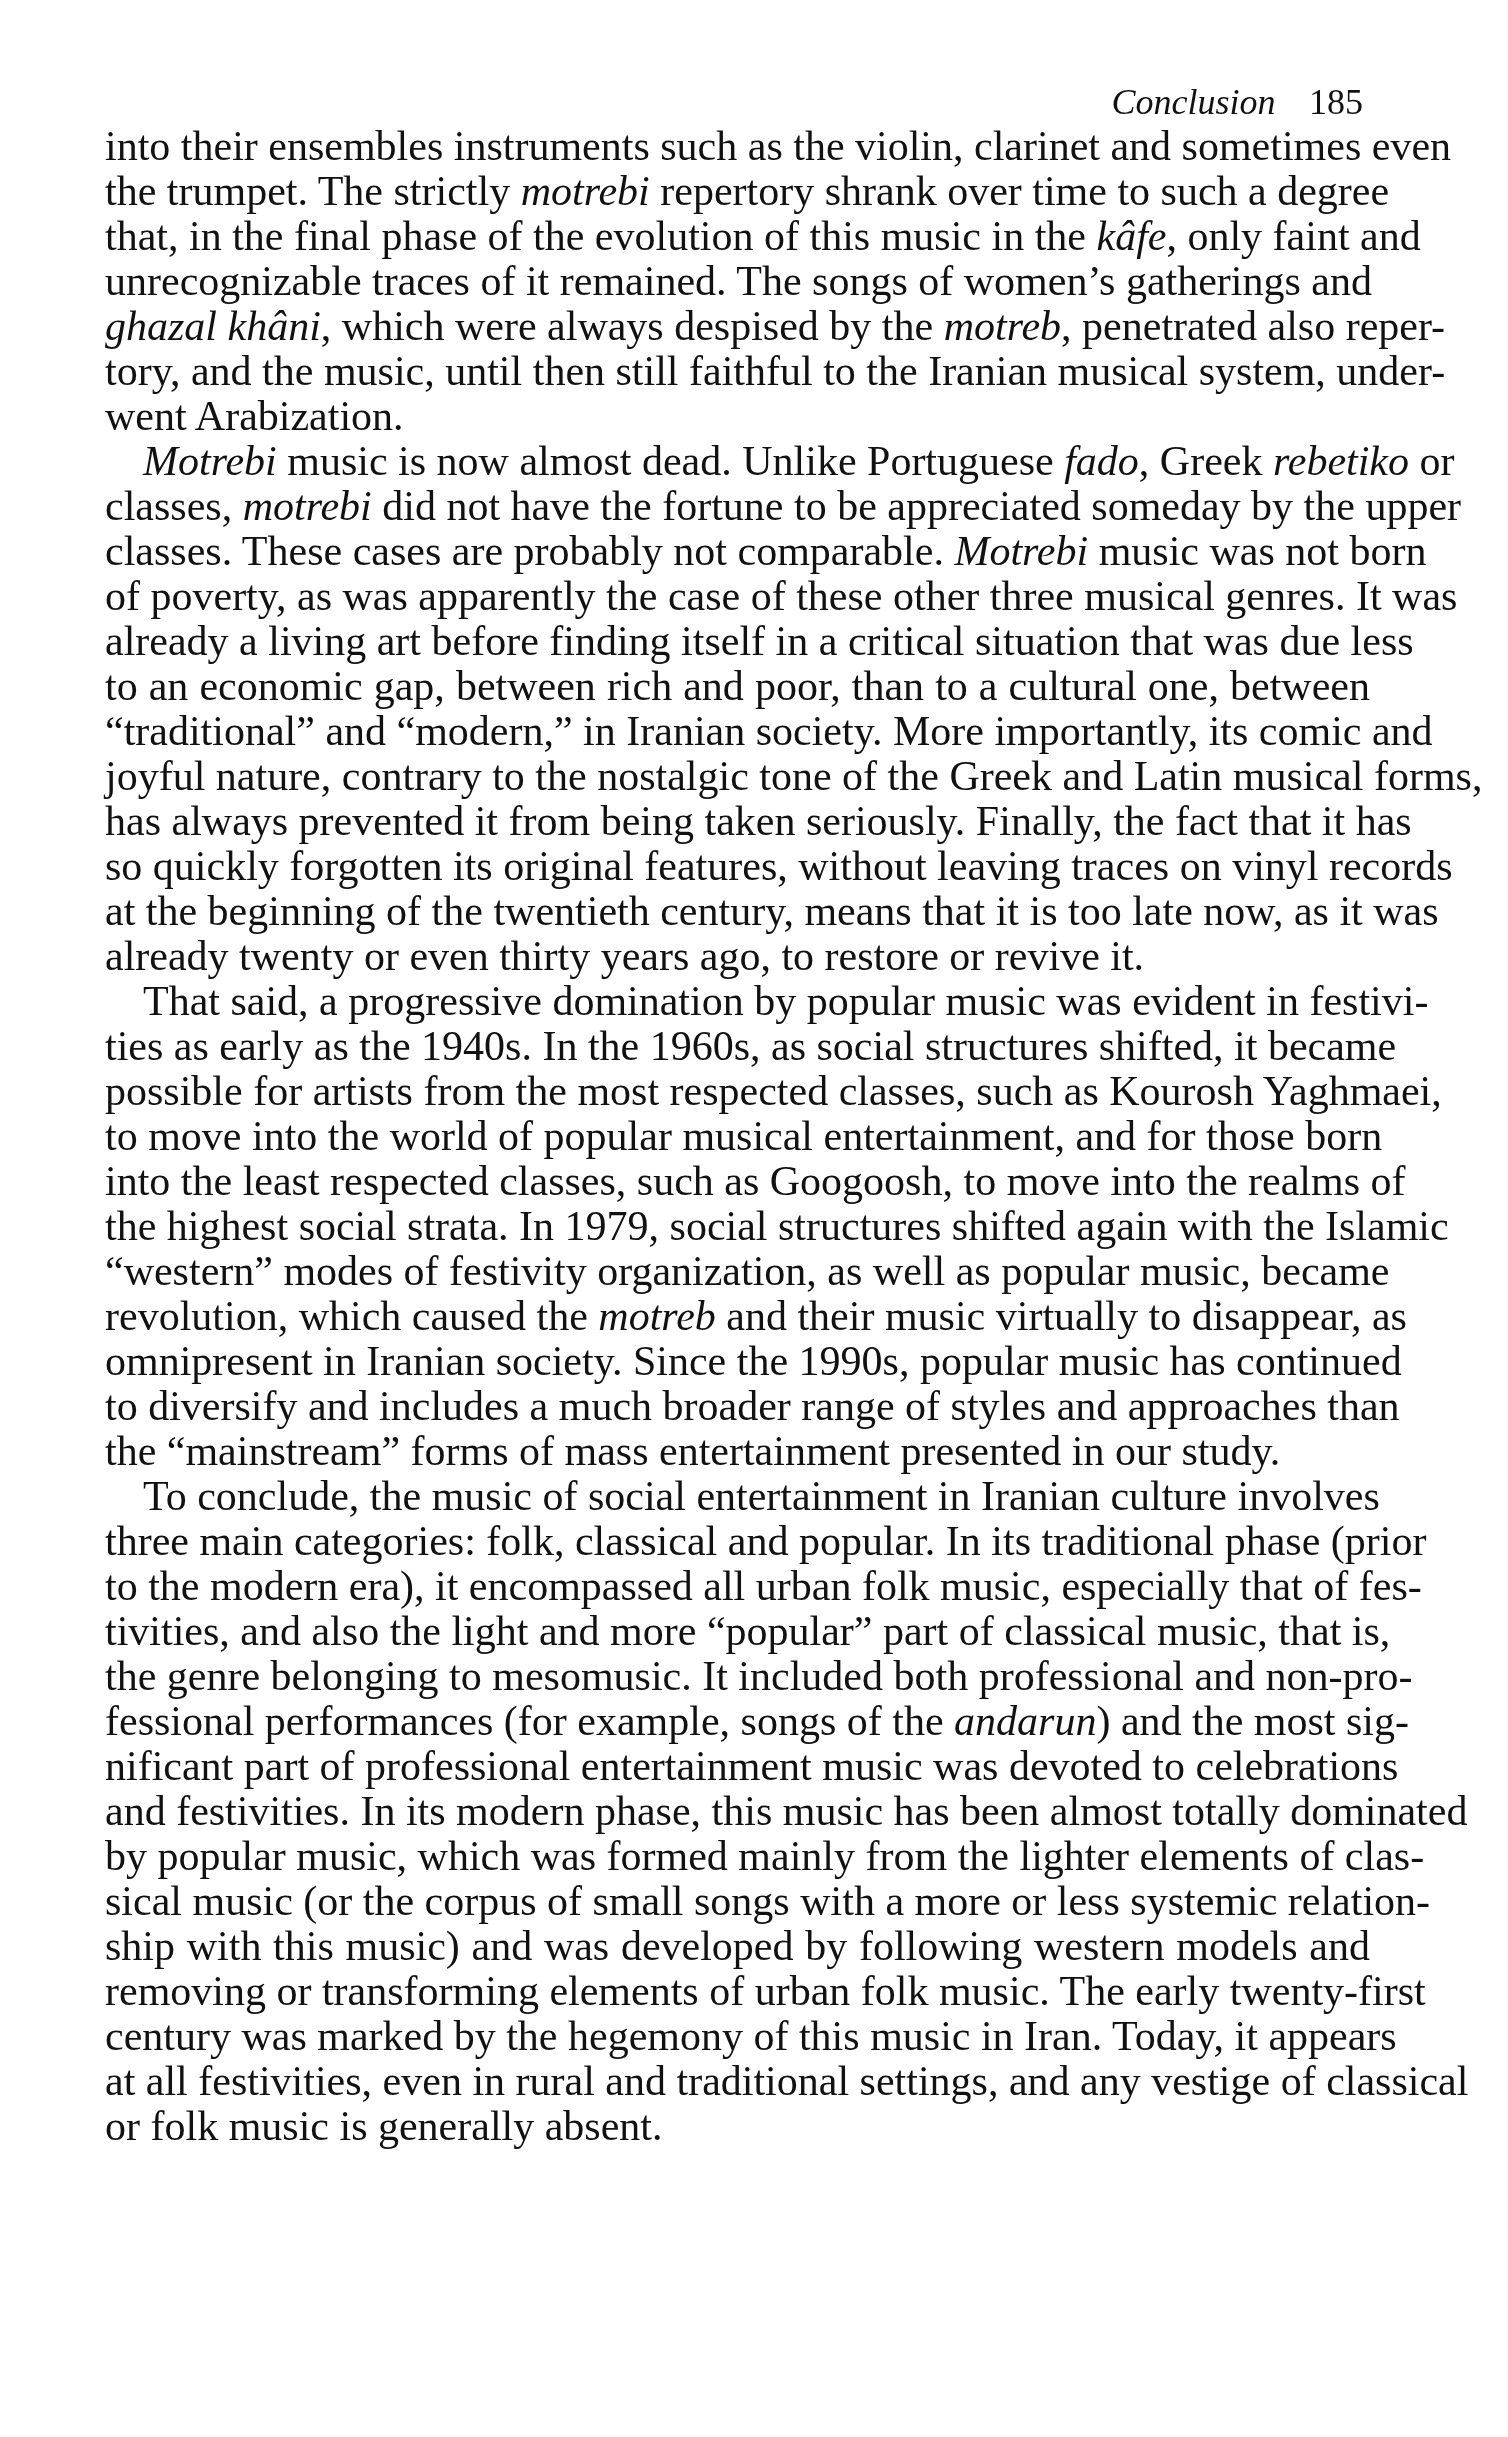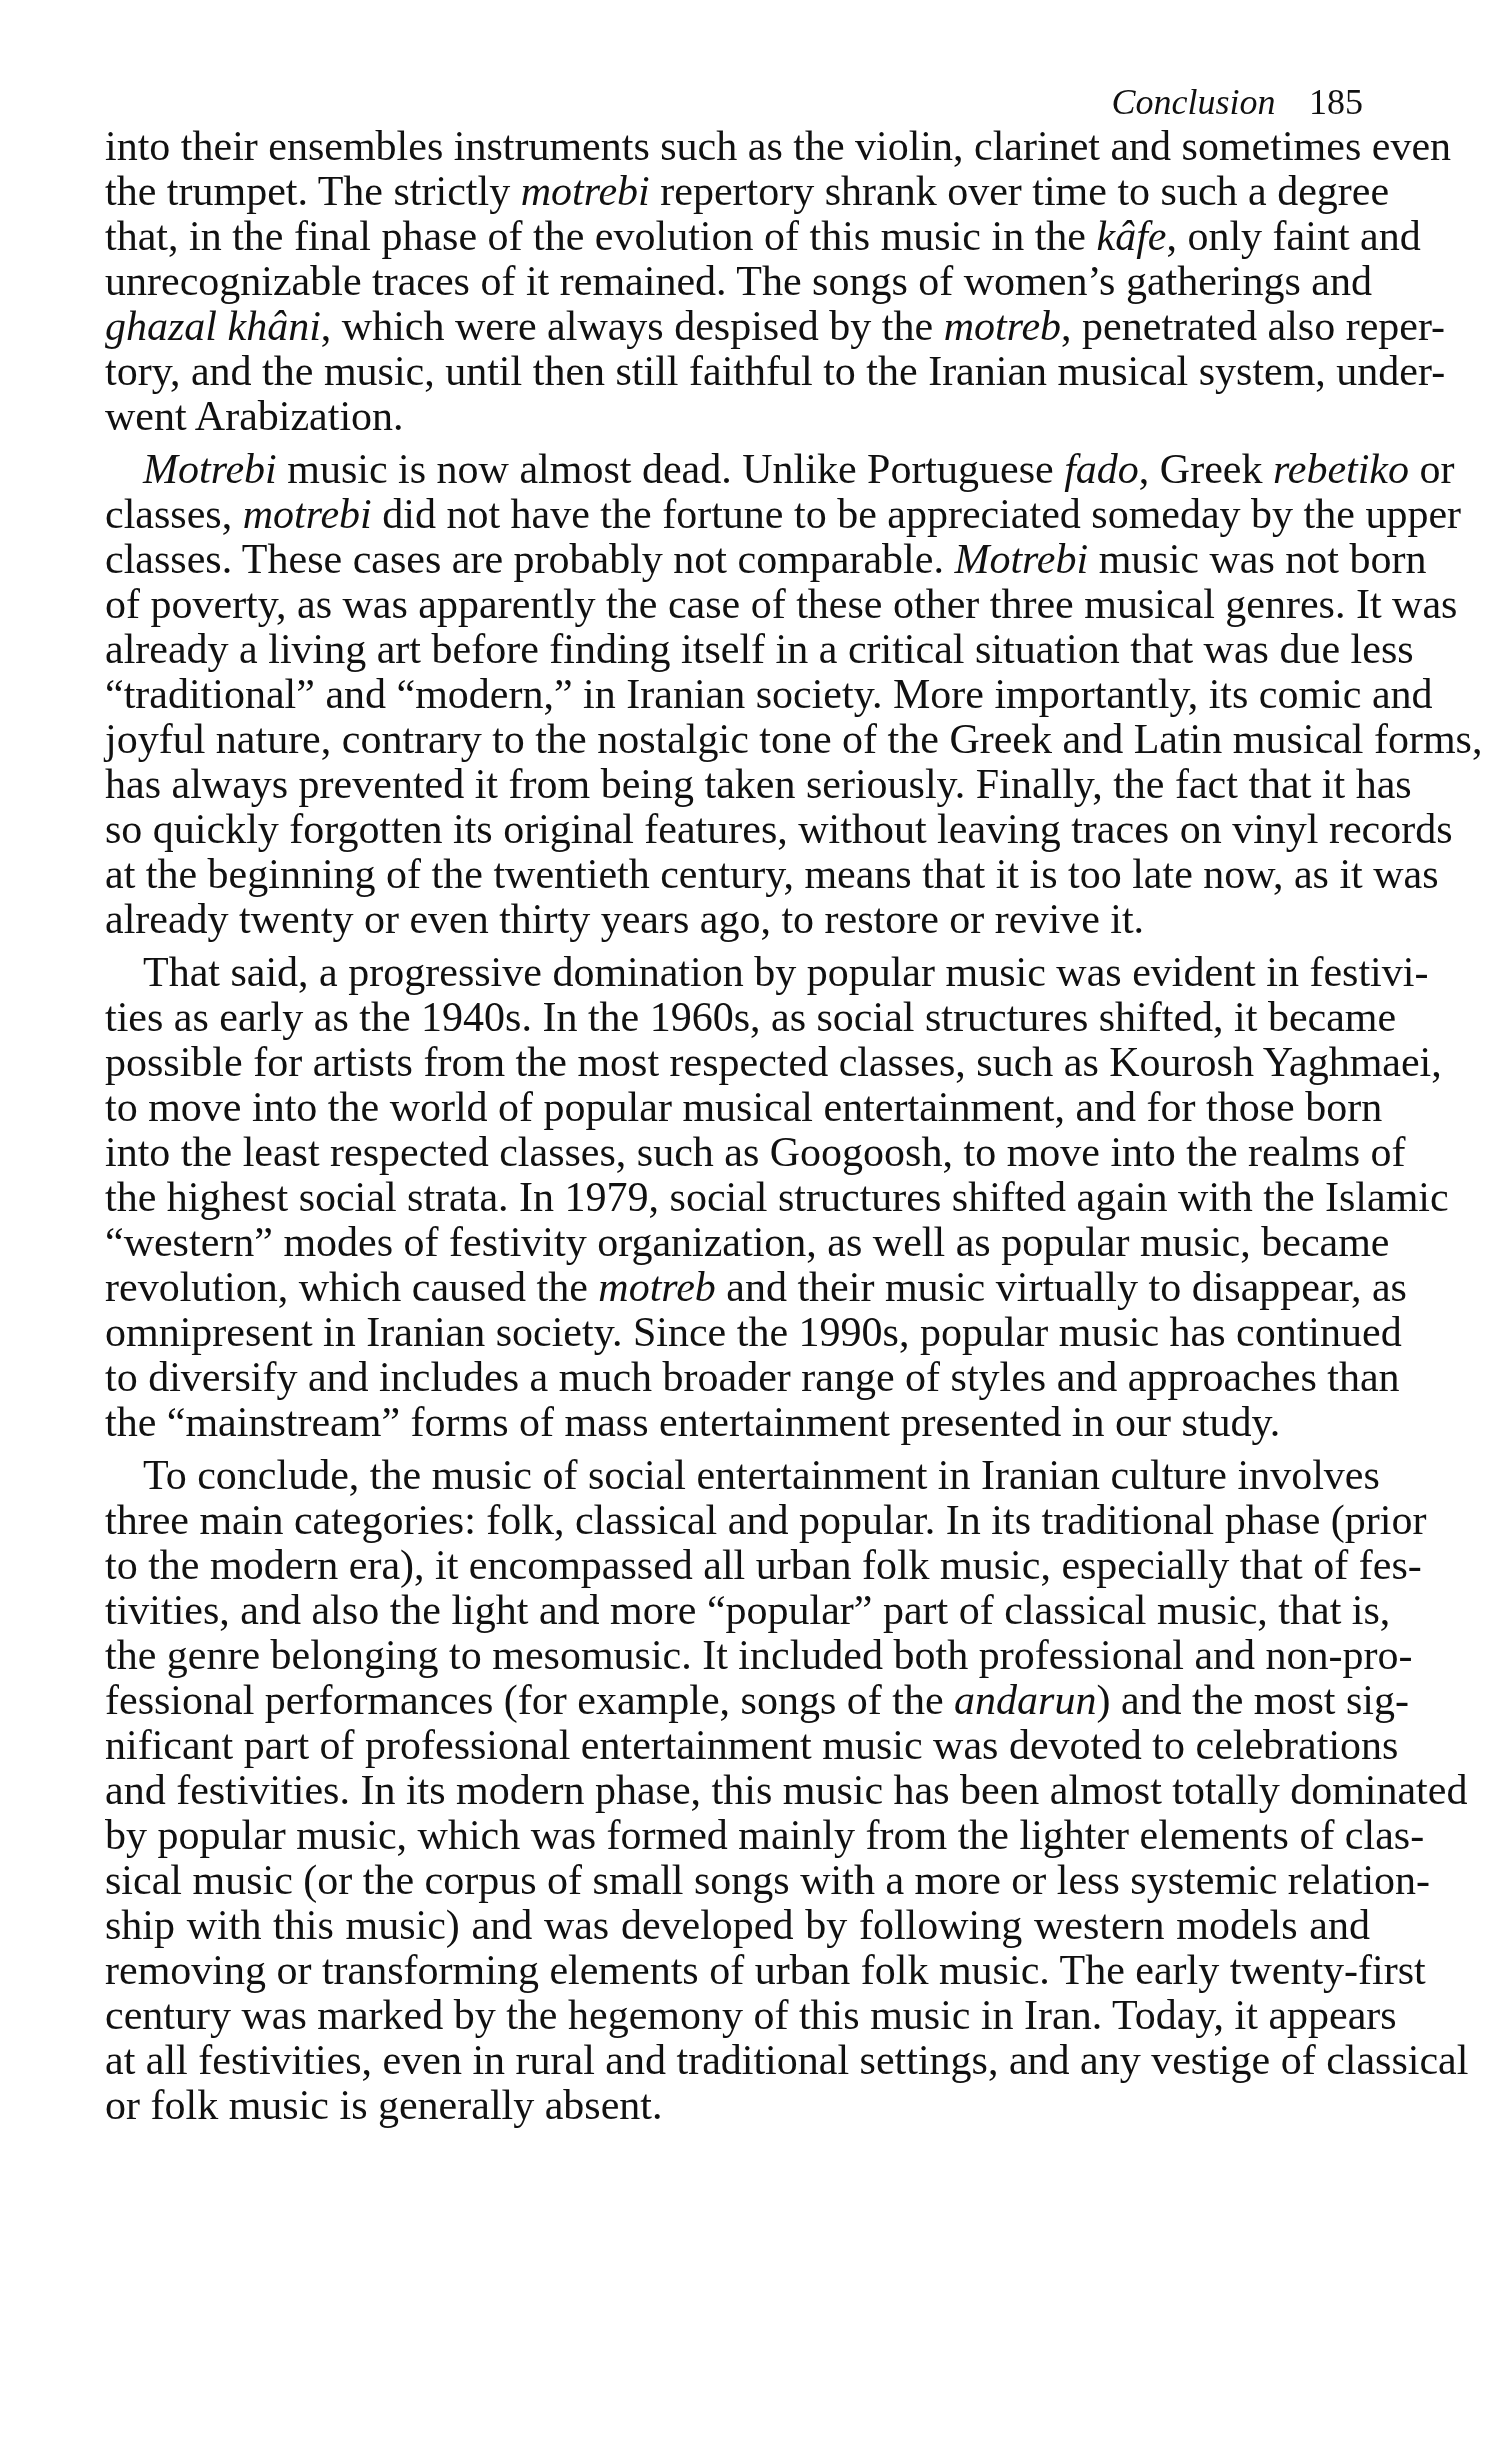--- a/index.html
+++ b/index.html
@@ -11,21 +11,21 @@
     font-size: 36px; color: #111; white-space: nowrap;
   }
   .running-head .title { font-style: italic; margin-right: 24.4px; }
   .body-text {
     position: absolute; left: 105px; top: 124px; width: 1265px;
     font-family: "Liberation Serif", "DejaVu Serif", serif;
     font-size: 42px; line-height: 45px; color: #111;
   }
   .line { display: block; white-space: nowrap; text-align: justify; text-align-last: justify; height: 45px; }
   .line.last { text-align-last: left; }
-  .line.indent { padding-left: 38px; margin-top: 8px; }
+  .line.indent { padding-left: 38px; }
   .line span.i { font-style: italic; }
 </style>
 </head>
 <body>
 
 <div class="page">
   <div class="running-head">
     <span class="title">Conclusion</span>
     <span class="num">185</span>
   </div>
@@ -38,20 +38,21 @@
         <span class="line"><span class="i">ghazal khâni</span><span>, which were always despised by the </span><span class="i">motreb</span><span>, penetrated also reper-</span></span>
         <span class="line"><span>tory, and the music, until then still faithful to the Iranian musical system, under-</span></span>
         <span class="line last"><span>went Arabization.</span></span>
       </div>
       <div>
         <span class="line indent"><span class="i">Motrebi</span><span> music is now almost dead. Unlike Portuguese </span><span class="i">fado</span><span>, Greek </span><span class="i">rebetiko</span><span> or</span></span>
         <span class="line"><span>classes, </span><span class="i">motrebi</span><span> did not have the fortune to be appreciated someday by the upper</span></span>
         <span class="line"><span>classes. These cases are probably not comparable. </span><span class="i">Motrebi</span><span> music was not born</span></span>
         <span class="line"><span>of poverty, as was apparently the case of these other three musical genres. It was</span></span>
         <span class="line"><span>already a living art before finding itself in a critical situation that was due less</span></span>
+        <span class="line"><span>to an economic gap, between rich and poor, than to a cultural one, between</span></span>
         <span class="line"><span>“traditional” and “modern,” in Iranian society. More importantly, its comic and</span></span>
         <span class="line"><span>joyful nature, contrary to the nostalgic tone of the Greek and Latin musical forms,</span></span>
         <span class="line"><span>has always prevented it from being taken seriously. Finally, the fact that it has</span></span>
         <span class="line"><span>so quickly forgotten its original features, without leaving traces on vinyl records</span></span>
         <span class="line"><span>at the beginning of the twentieth century, means that it is too late now, as it was</span></span>
         <span class="line last"><span>already twenty or even thirty years ago, to restore or revive it.</span></span>
       </div>
       <div>
         <span class="line indent"><span>That said, a progressive domination by popular music was evident in festivi-</span></span>
         <span class="line"><span>ties as early as the 1940s. In the 1960s, as social structures shifted, it became</span></span>

